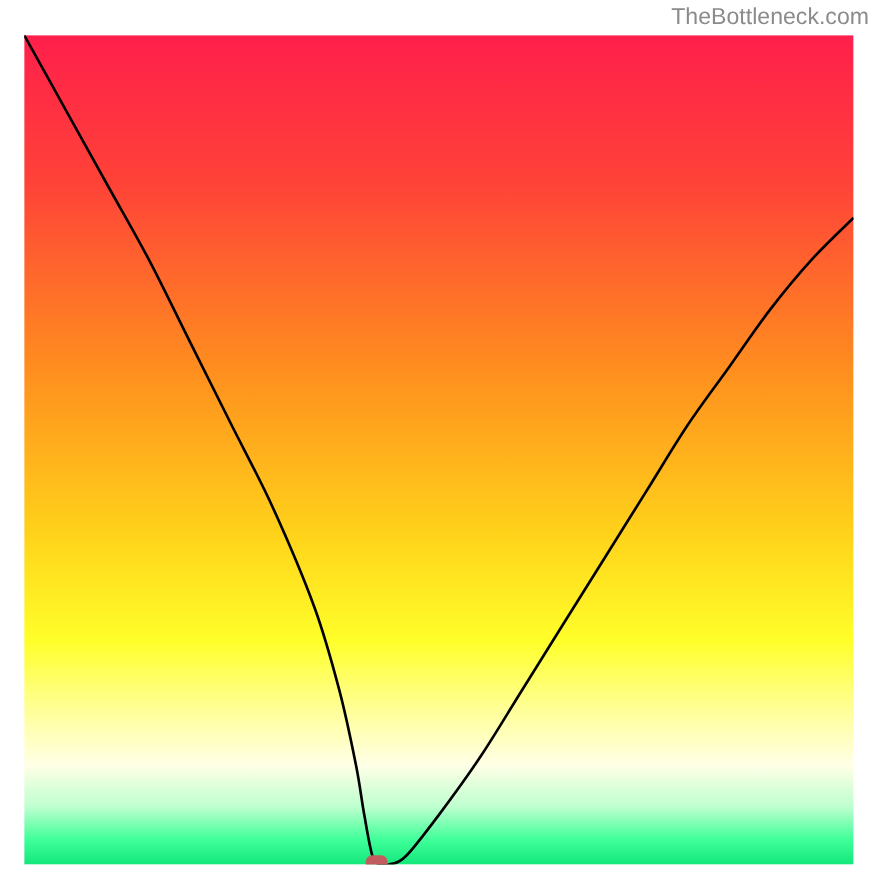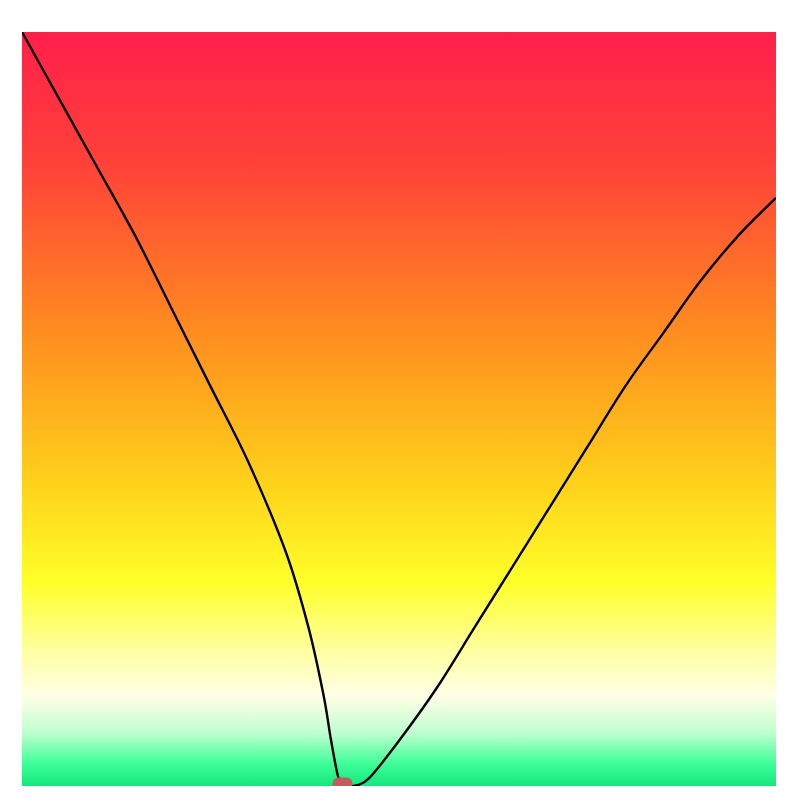--- a/index.html
+++ b/index.html
@@ -25,20 +25,21 @@
     position: absolute;
     left: 22px;
     top: 32px;
     display: block;
   }
 </style>
 </head>
 <body>
 
 <div class="wrap">
+  <div class="attribution">TheBottleneck.com</div>
 
   <svg class="chart" viewBox="0 0 754 754" width="754" height="754">
     <defs>
       <linearGradient id="bg-grad" x1="0" y1="0" x2="0" y2="1">
           <stop offset="0%" stop-color="#ff1f4b"></stop>
           <stop offset="18%" stop-color="#ff4338"></stop>
           <stop offset="40%" stop-color="#ff8d1f"></stop>
           <stop offset="60%" stop-color="#ffd21a"></stop>
           <stop offset="73%" stop-color="#ffff2a"></stop>
           <stop offset="82%" stop-color="#ffffa0"></stop>

